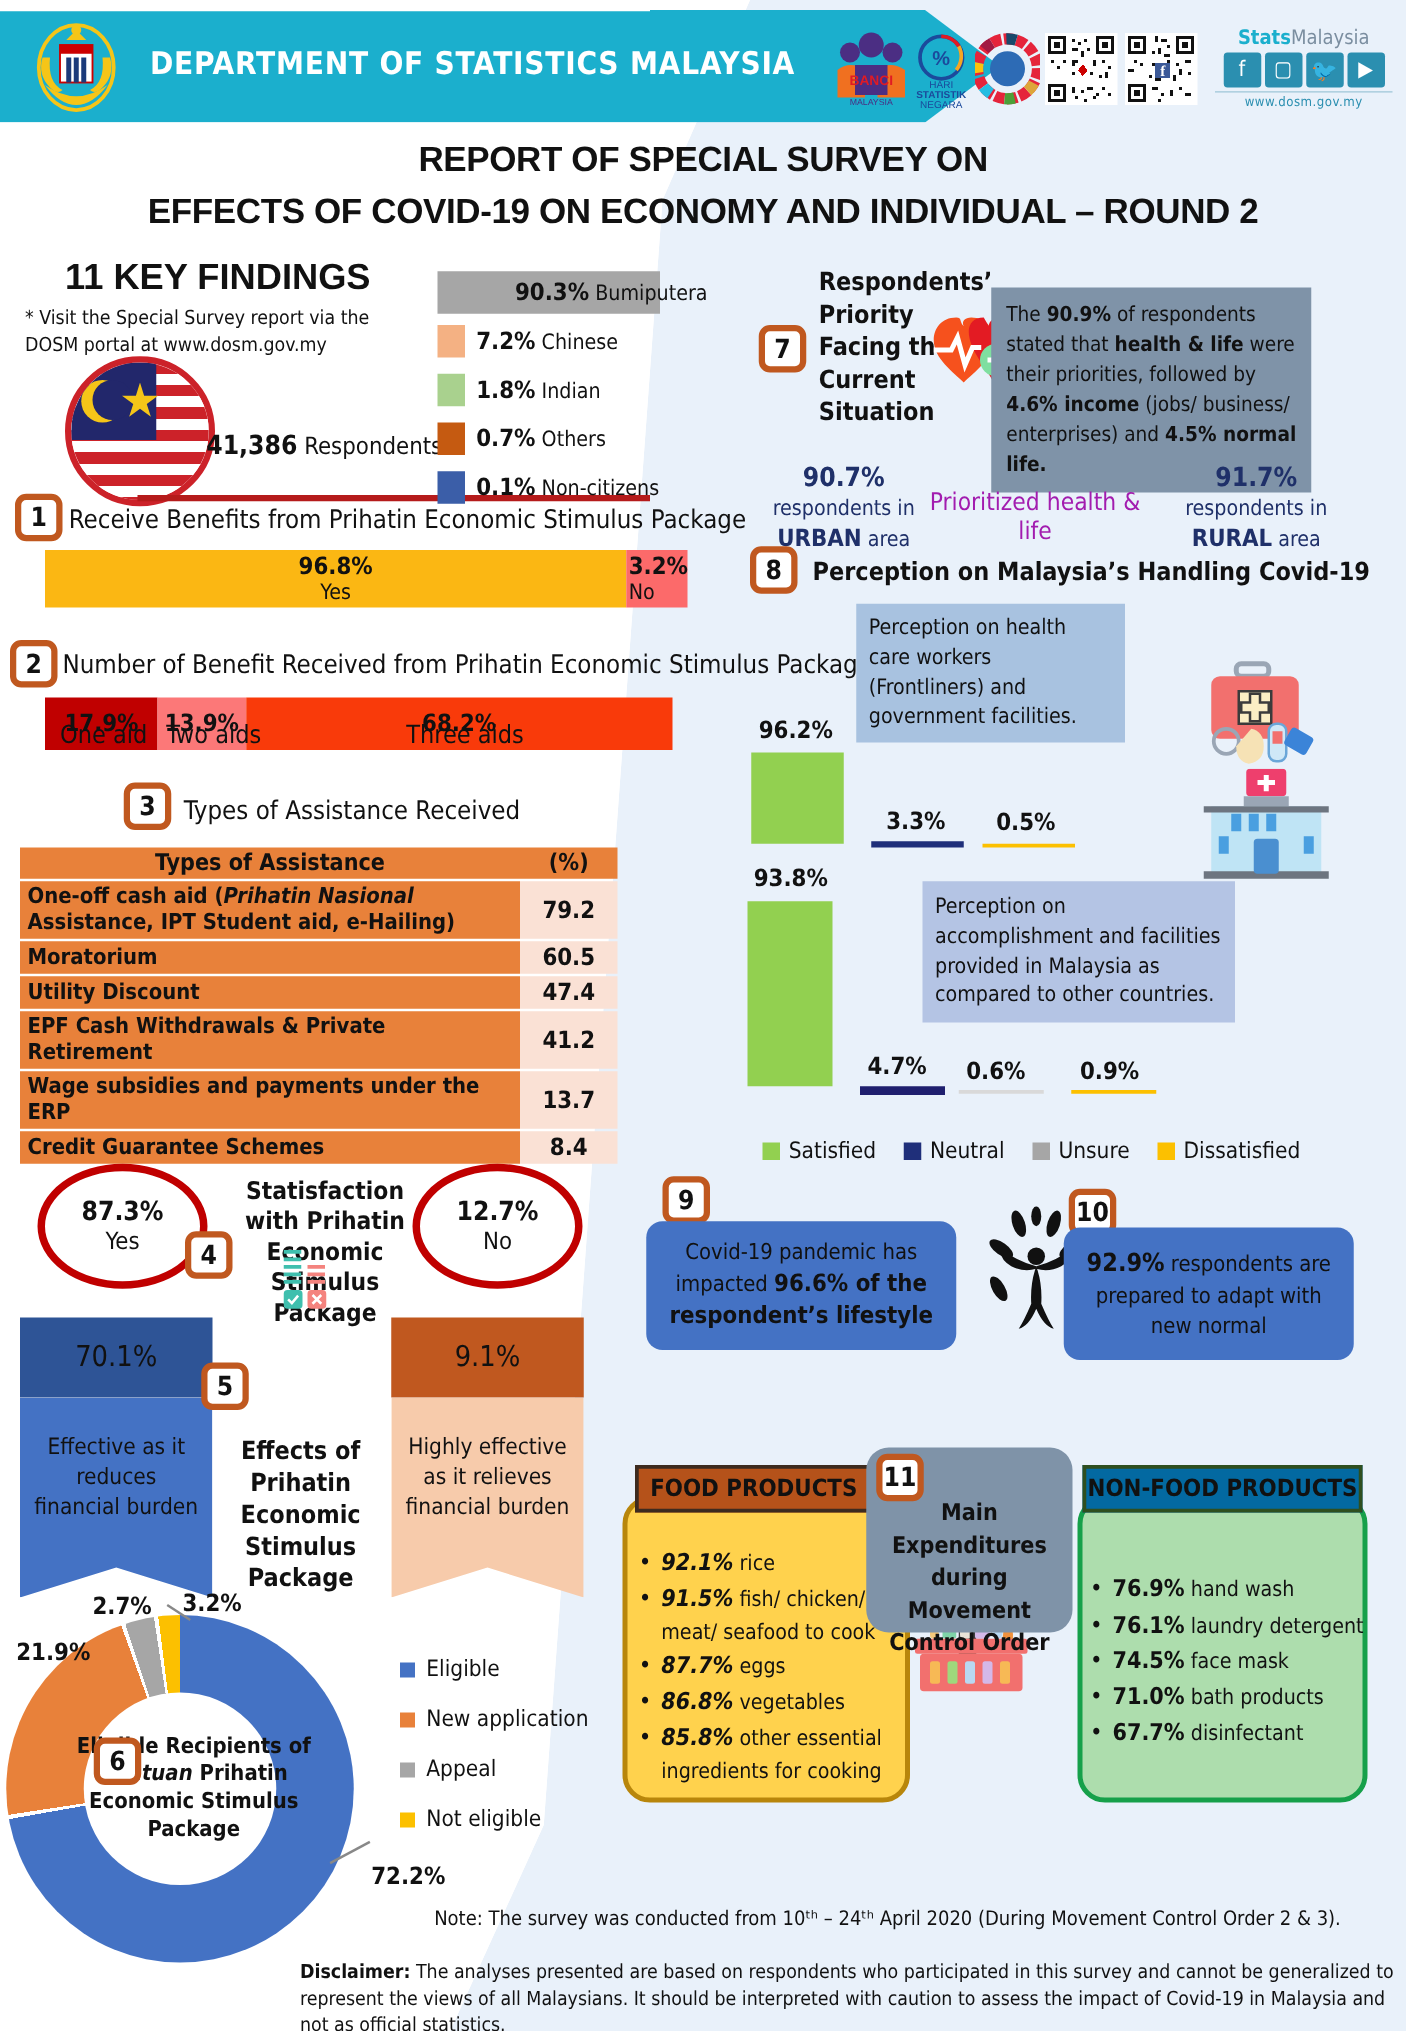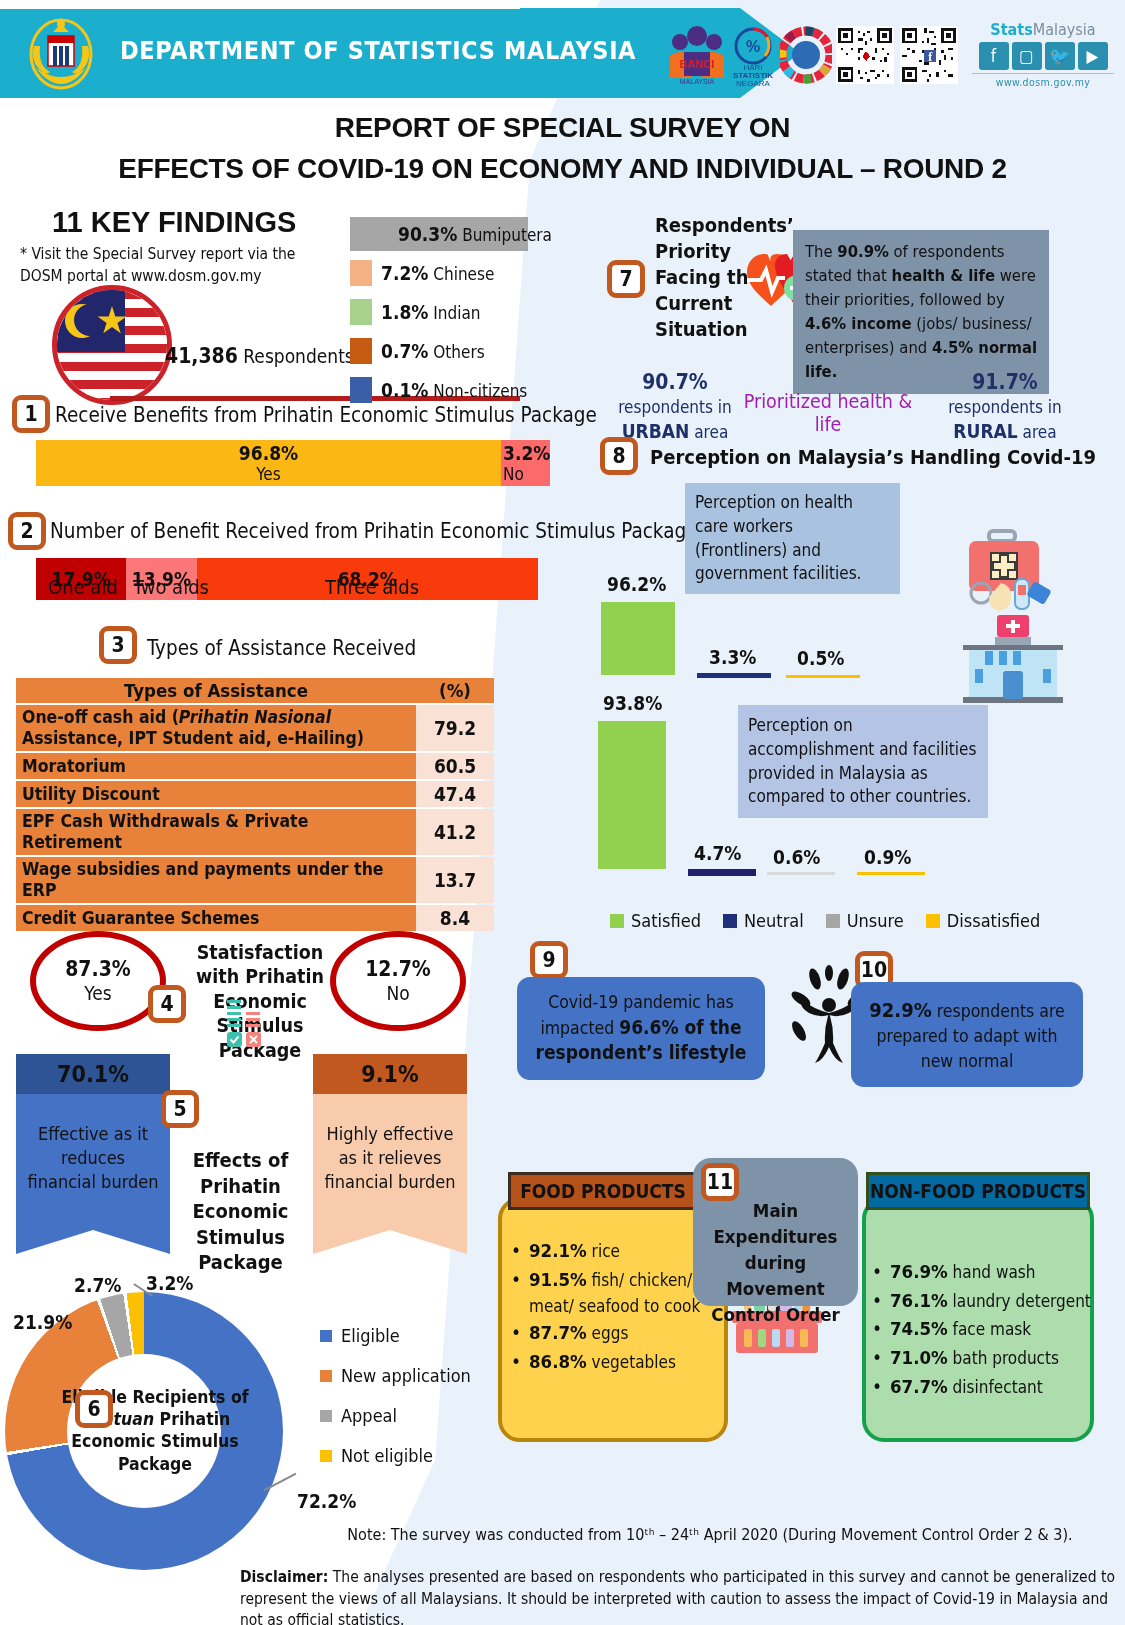--- a/index.html
+++ b/index.html
@@ -90,21 +90,21 @@
     background:#f5c518; clip-path:polygon(50% 0,61% 35%,98% 35%,68% 57%,79% 91%,50% 70%,21% 91%,32% 57%,2% 35%,39% 35%); }
   #red-rule{ left:110px; top:396px; width:410px; height:5px; background:#b51b1b; }
   
   #ethnicity{ left:350px; top:217px; width:195px; }
   .eth-row{ display:flex; align-items:center; height:34px; margin-bottom:5px; }
   .eth-sw{ width:22px; height:26px; flex:0 0 22px; }
   .eth-txt{ margin-left:9px; font-size:17px; white-space:nowrap; }
   .eth-txt b{ font-size:19px; }
   #eth-row-0{ background:#a6a6a6; width:178px; padding-left:0; }
   #eth-row-0 .eth-sw{ width:0; }
-  #eth-row-0 .eth-txt{ margin-left:26px; }
+  #eth-row-0 .eth-txt{ margin-left:40px; }
   
   #badge1{ left:12px; top:395px; }
   #sec1-title{ left:55px; top:403px; }
   #bar1{ left:36px; top:440px; width:502px; height:46px; display:flex; }
   #bar1 .yes{ background:#fbb713; flex:0 0 465px; text-align:center;
               font-size:19px; font-weight:bold; padding-top:3px; line-height:1.15; }
   #bar1 .yes span{ display:block; font-weight:normal; font-size:17px; }
   #bar1 .no{ background:#fc6a6a; flex:1; text-align:left; padding-left:2px;
              font-size:19px; font-weight:bold; padding-top:3px; line-height:1.15; }
   #bar1 .no span{ display:block; font-weight:normal; font-size:17px; }
@@ -136,22 +136,22 @@
   #circ-no{ left:330px; top:931px; width:136px; height:100px; border:6px solid #c00000;
             border-radius:50%; display:flex; flex-direction:column; align-items:center;
             justify-content:center; font-size:21px; font-weight:bold; line-height:1.25; }
   #circ-no span{ font-weight:normal; font-size:19px; }
   #badge4{ left:148px; top:985px; }
   #sec4-title{ left:185px; top:941px; width:150px; font-size:19.5px; font-weight:bold;
                line-height:1.25; text-align:center; }
   #checklist-icon{ left:225px; top:1000px; width:40px; height:52px; }
   
   .ribbon{ position:absolute; z-index:5; width:154px; }
-  .ribbon .cap{ height:40px; display:flex; align-items:center; justify-content:center;
-                font-size:23px; font-weight:bold; }
+  .ribbon .cap{ height:64px; display:flex; align-items:center; justify-content:center;
+                font-size:23px; font-weight:normal; }
   .ribbon .body{ height:160px; font-size:18px; text-align:center; padding:28px 10px 0;
                  line-height:1.32; clip-path:polygon(0 0,100% 0,100% 100%,50% 85%,0 100%); }
   #rib-left{ left:16px; top:1054px; }
   #rib-left .cap{ background:#2e5496; }
   #rib-left .body{ background:#4472c4; }
   #rib-right{ left:313px; top:1054px; }
   #rib-right .cap{ background:#c0581f; }
   #rib-right .body{ background:#f7cbab; }
   #badge5{ left:161px; top:1090px; }
   #sec5-title{ left:168px; top:1148px; width:145px; font-size:20px; font-weight:bold;
@@ -244,21 +244,21 @@
            padding:14px 10px; font-size:17.5px; text-align:center; line-height:1.4; }
   #card10 b{ font-size:20px; }
   
   #food-card{ left:498px; top:1197px; width:230px; height:245px; background:#ffd24d;
               border:4px solid #b8860b; border-radius:22px; }
   #food-hdr{ left:508px; top:1172px; width:190px; height:38px; background:#b5521a;
              border:3px solid #3d2b1f; display:flex; align-items:center;
              justify-content:center; font-size:19px; font-weight:bold; }
   #food-list{ left:505px; top:1238px; width:218px; font-size:17px; line-height:1.45; }
   #food-list li{ margin-bottom:2px; }
-  #food-list b{ font-size:18.5px; }
+  #food-list b{ font-size:18.5px;font-style:italic; }
   #nonfood-card{ left:862px; top:1197px; width:232px; height:245px; background:#adddad;
                  border:4px solid #16a04a; border-radius:22px; }
   #nonfood-hdr{ left:866px; top:1172px; width:224px; height:38px; background:#0369a1;
                 border:3px solid #2f4f1f; display:flex; align-items:center;
                 justify-content:center; font-size:19px; font-weight:bold; }
   #nonfood-list{ left:866px; top:1258px; width:228px; font-size:17px; line-height:1.55; }
   #nonfood-list b{ font-size:18.5px; }
   #sec11-card{ left:693px; top:1158px; width:165px; height:148px; background:#7f93a8;
                border-radius:18px; }
   #badge11{ left:701px; top:1163px; }
@@ -718,20 +718,21 @@
   <b>92.9%</b><span> respondents are prepared to adapt with new normal</span>
 </div>
 
 <div class="abs" id="food-card"></div>
 <div class="abs cond" id="food-hdr">FOOD PRODUCTS</div>
 <ul class="abs cond" id="food-list">
   <li><b>92.1%</b><span> rice</span></li>
   <li><b>91.5%</b><span> fish/ chicken/ meat/ seafood to cook</span></li>
   <li><b>87.7%</b><span> eggs</span></li>
   <li><b>86.8%</b><span> vegetables</span></li>
+  <li><b>85.8%</b><span>  other essential ingredients for cooking</span></li>
 </ul>
 <div class="abs" id="nonfood-card"></div>
 <div class="abs cond" id="nonfood-hdr">NON-FOOD PRODUCTS</div>
 <ul class="abs cond" id="nonfood-list">
   <li><b>76.9%</b><span> hand wash</span></li>
   <li><b>76.1%</b><span> laundry detergent</span></li>
   <li><b>74.5%</b><span> face mask</span></li>
   <li><b>71.0%</b><span> bath products</span></li>
   <li><b>67.7%</b><span> disinfectant</span></li>
 </ul>

